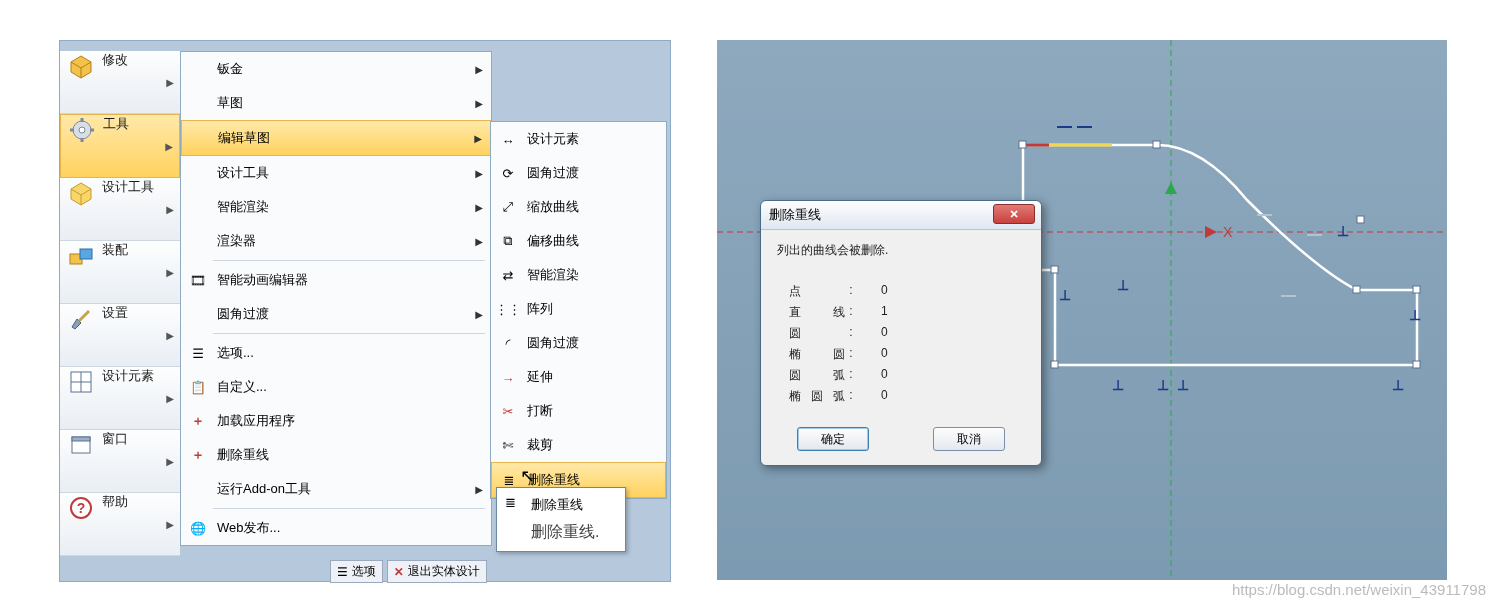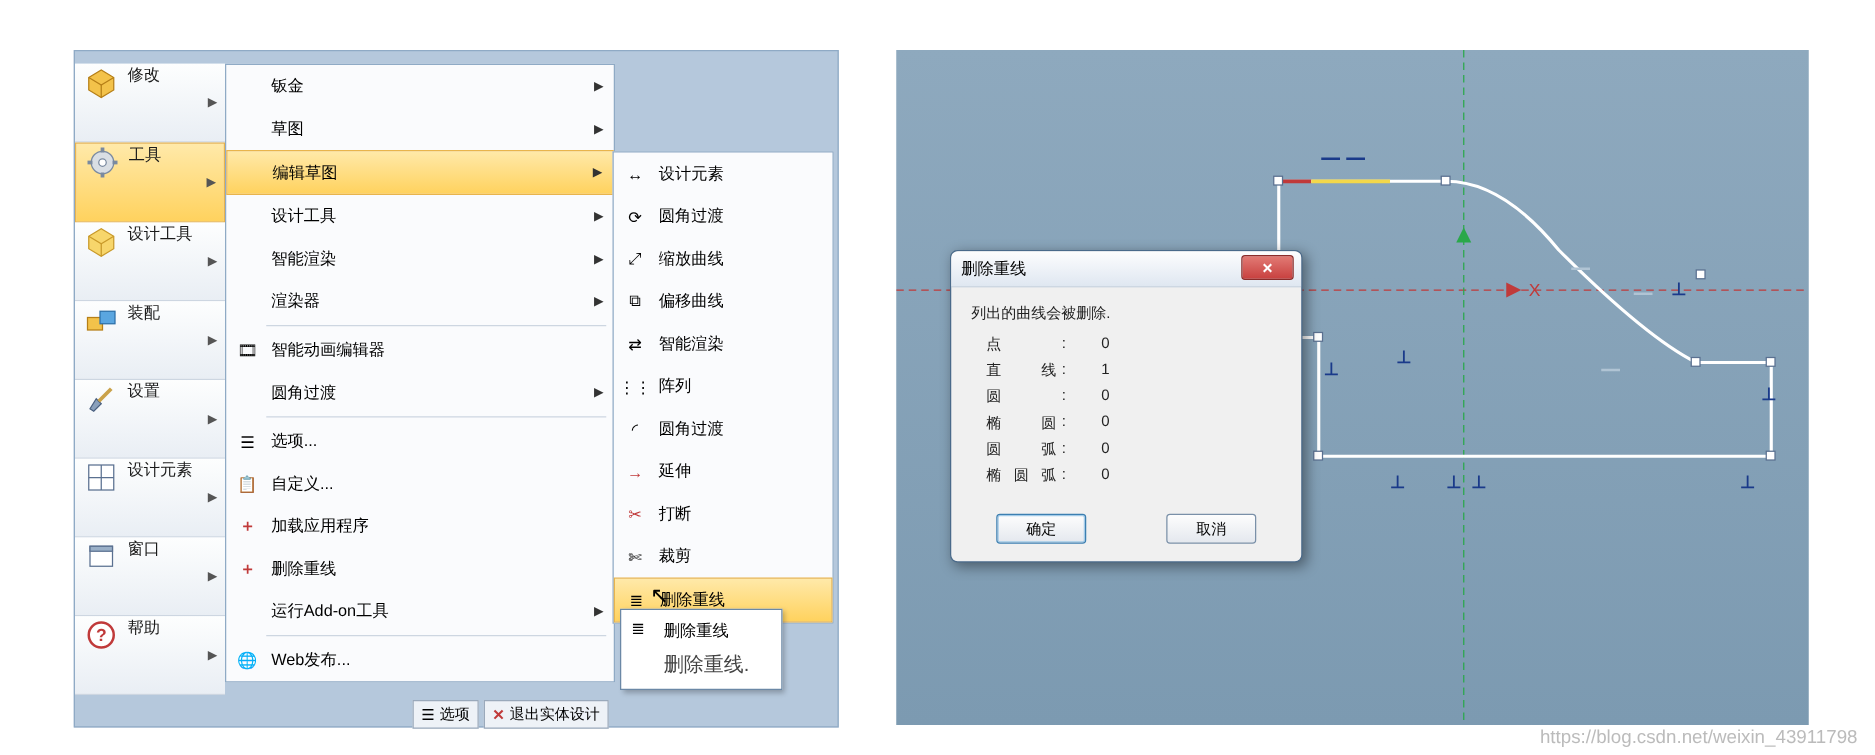--- a/index.html
+++ b/index.html
@@ -320,21 +320,21 @@
   </svg>
 
   <div class="dlg">
     <div class="dlg-title">
       <span>删除重线</span>
       <div class="dlg-close">
           <span>✕</span>
         </div>
     </div>
     <div class="dlg-body">
-      <div style="margin-bottom:8px">列出的曲线会被删除.</div>
+      <div style="margin-bottom:24px">列出的曲线会被删除.</div>
       <div class="dlg-row">
           <span class="k">点</span>
           <span class="c">:</span>
           <span class="v">0</span>
         </div>
       <div class="dlg-row">
           <span class="k">直线</span>
           <span class="c">:</span>
           <span class="v">1</span>
         </div>

